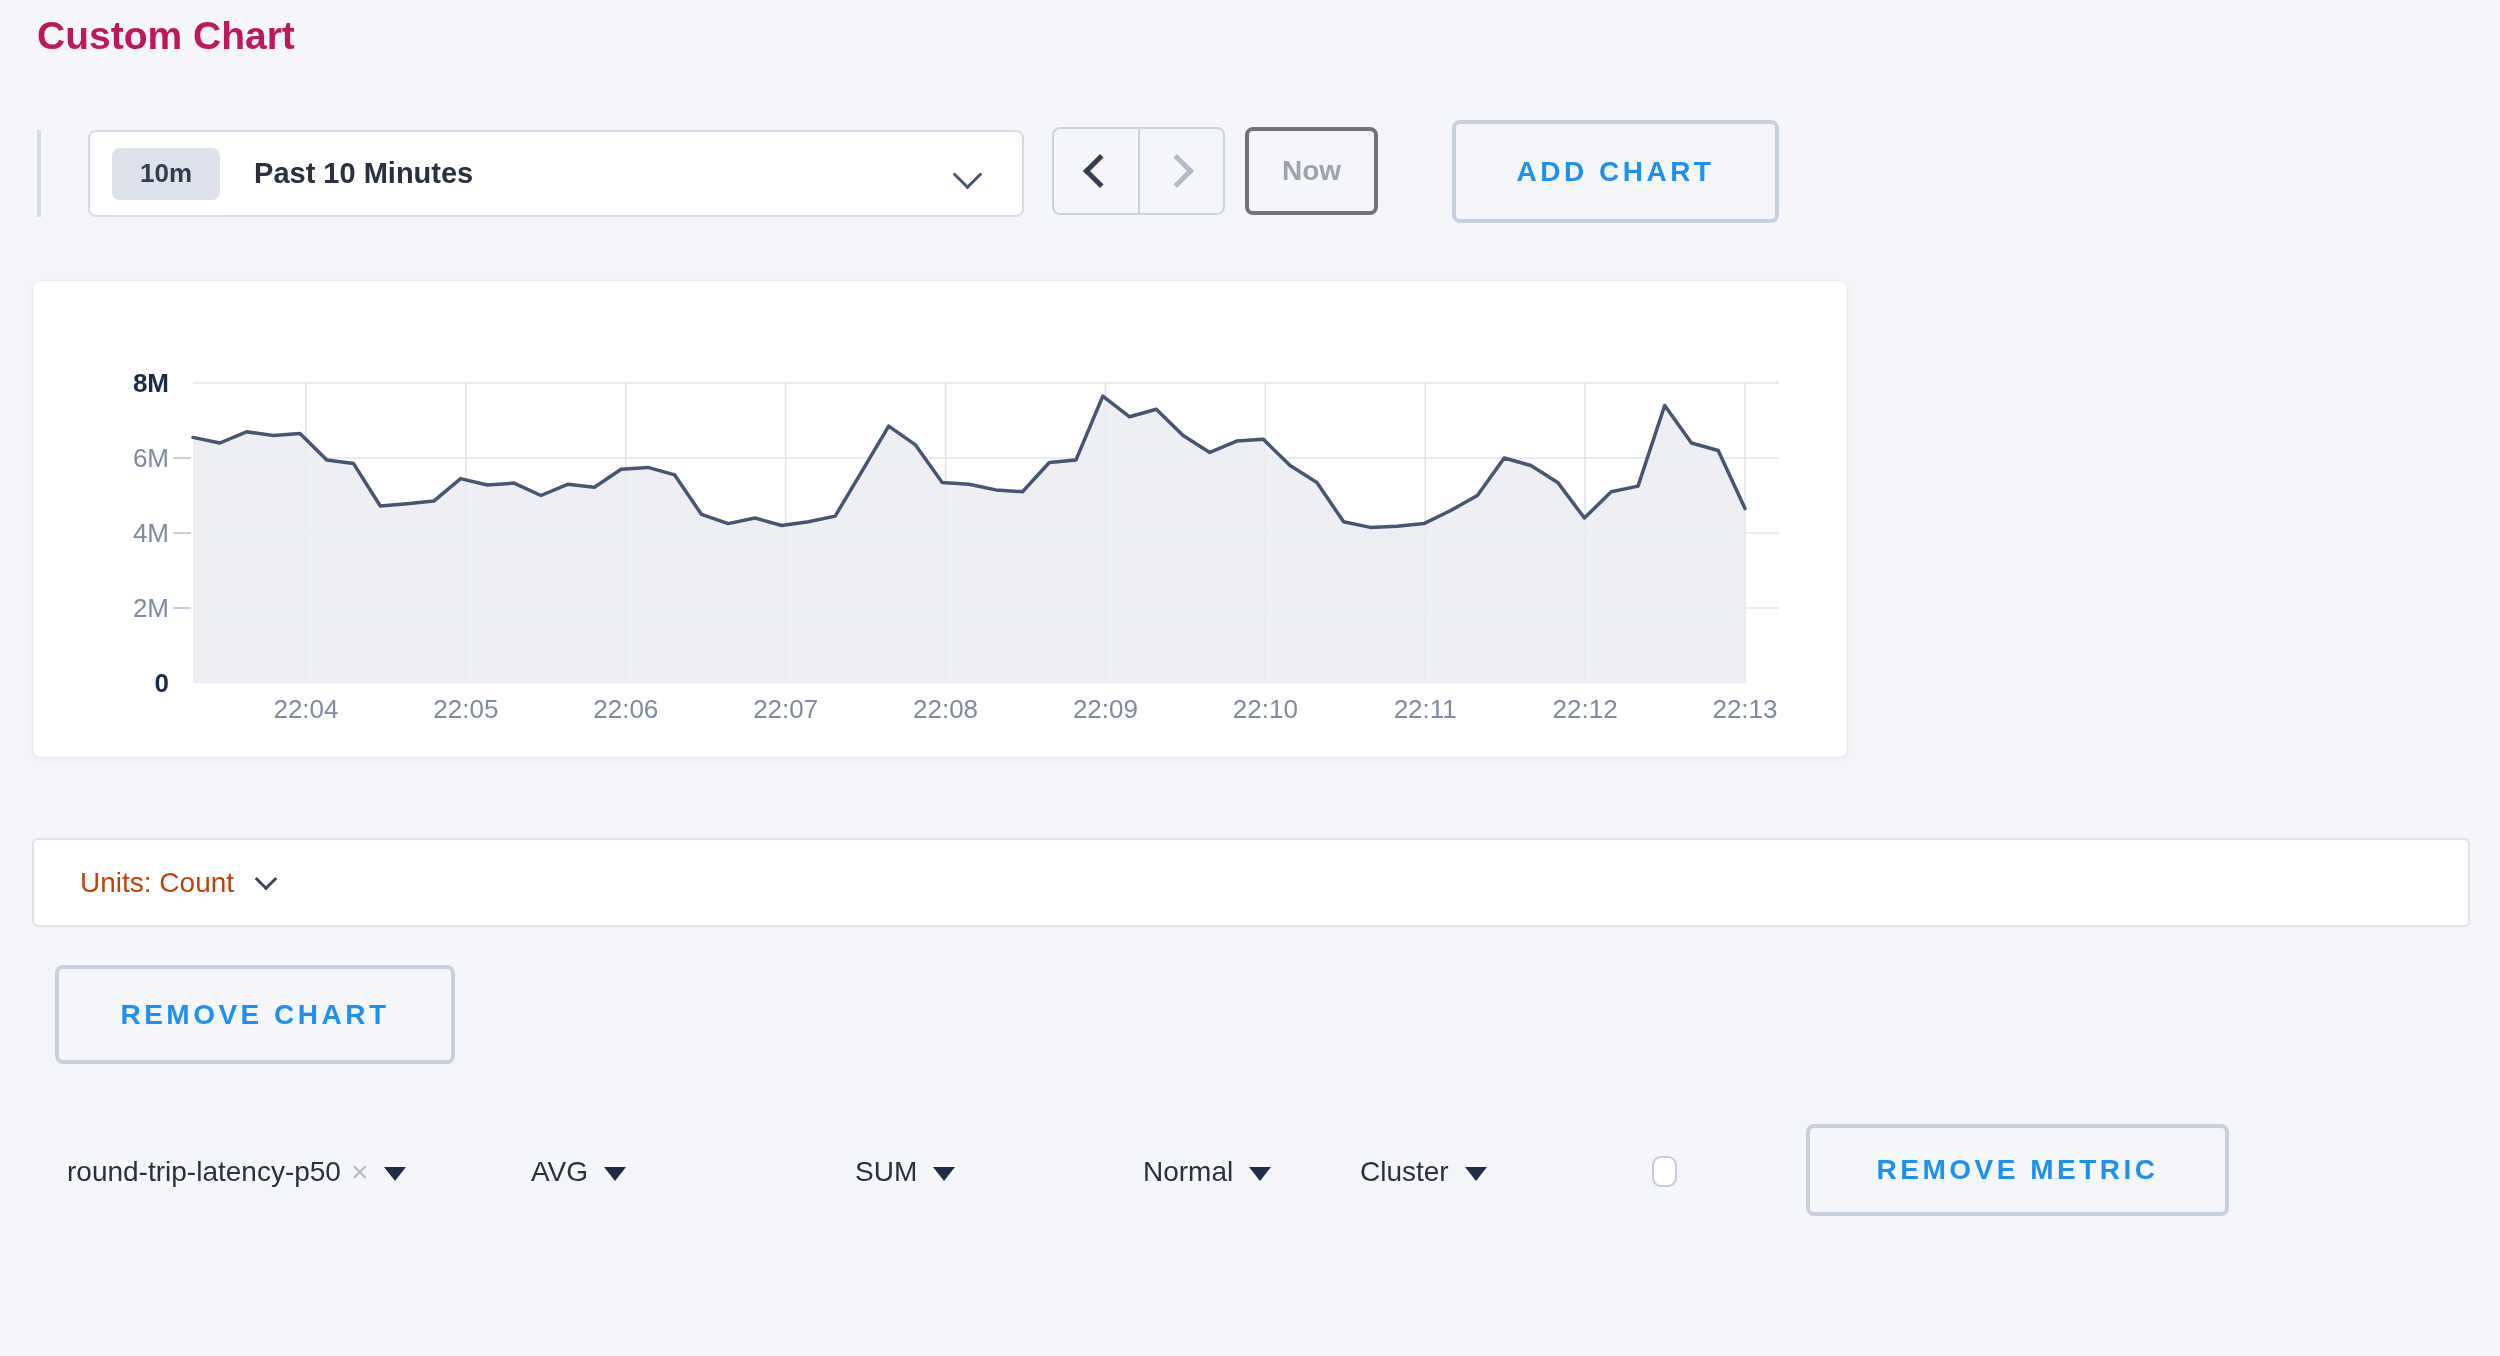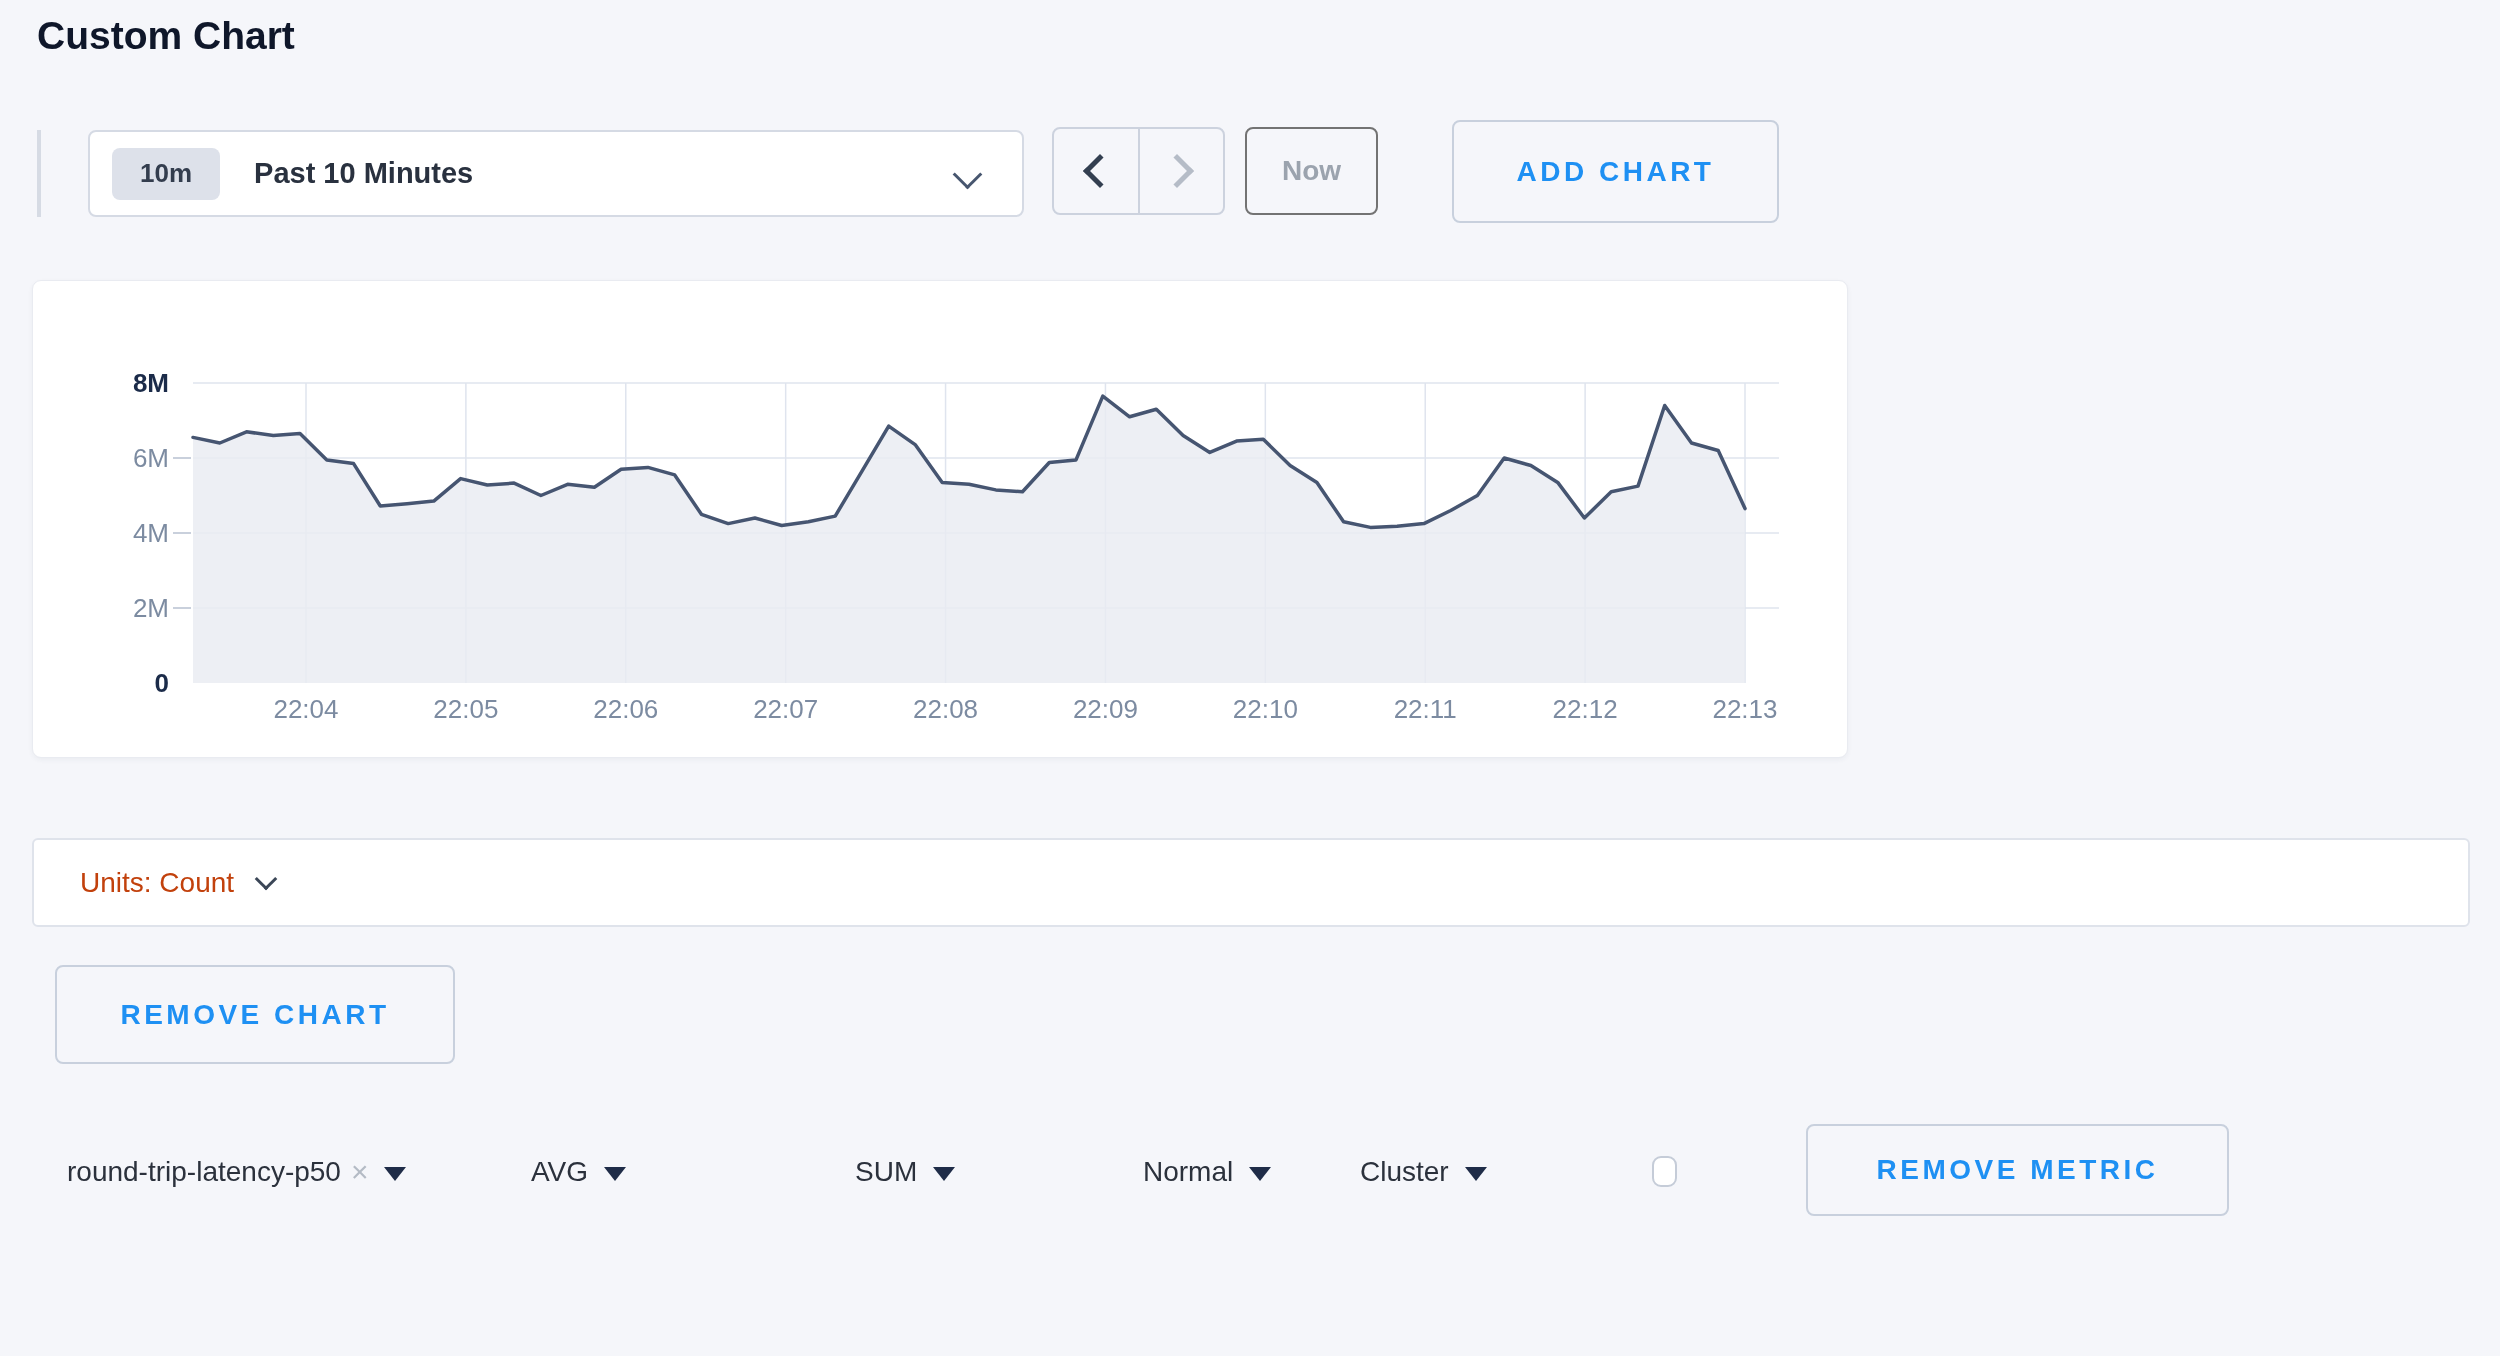--- a/index.html
+++ b/index.html
@@ -6,21 +6,21 @@
   body{
     width:2500px;height:1356px;background:#f5f6fa;
     font-family:"Liberation Sans", sans-serif;
     -webkit-font-smoothing:antialiased;
   }
   #app{position:relative;width:2500px;height:1356px;overflow:hidden;}
 
   
   .page-title{
     position:absolute;left:37px;top:14px;margin:0;
-    font-size:39px;font-weight:600;color:#0f172a;letter-spacing:0;
+    font-size:39px;font-weight:600;color:#be185d;letter-spacing:0;
   }
 
   
   .accent-rule{position:absolute;left:37px;top:130px;width:4px;height:87px;background:#d6dbe4;}
   .time-select{
     position:absolute;left:88px;top:130px;width:936px;height:87px;
     background:#ffffff;border:2px solid #d5dae4;border-radius:8px;
     box-sizing:border-box;display:flex;align-items:center;cursor:pointer;
   }
   .time-badge{
@@ -38,21 +38,21 @@
     position:absolute;left:1052px;top:127px;width:173px;height:88px;
     border:2px solid #ccd2de;border-radius:8px;box-sizing:border-box;display:flex;
   }
   .arrow-cell{flex:1;display:flex;align-items:center;justify-content:center;cursor:pointer;}
   .arrow-cell.left{border-right:2px solid #ccd2de;}
   .chev{width:24px;height:24px;display:inline-block;box-sizing:border-box;}
   .chev-left{border-top:5px solid #333f50;border-left:5px solid #333f50;transform:rotate(-45deg);margin-left:8px;}
   .chev-right{border-top:5px solid #b5bcc7;border-right:5px solid #b5bcc7;transform:rotate(45deg);margin-right:8px;}
   .btn{
     position:absolute;display:flex;align-items:center;justify-content:center;
-    border:2px solid #737373;border-radius:8px;box-sizing:border-box;
+    border:4px solid #737373;border-radius:8px;box-sizing:border-box;
     background:transparent;cursor:pointer;user-select:none;
   }
   .now-btn{left:1245px;top:127px;width:133px;height:88px;font-size:28px;font-weight:700;color:#9ba3ae;}
   .btn.blue{color:#1e90f3;font-weight:600;letter-spacing:3.5px;font-size:28px;border-color:#c8d0dd;}
   .add-chart-btn{left:1452px;top:120px;width:327px;height:103px;font-size:30px;}
 
   
   .chart-card{
     position:absolute;left:32px;top:280px;width:1816px;height:478px;
     background:#ffffff;border-radius:9px;border:1px solid #e9ebf1;

